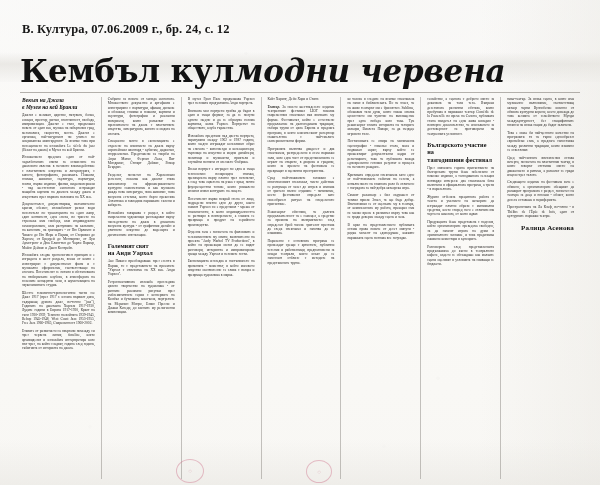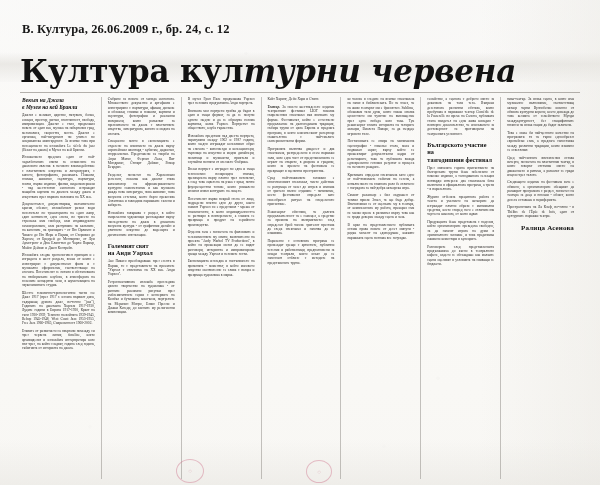--- a/index.html
+++ b/index.html
@@ -197,24 +197,24 @@
 </head>
 <body>
 
 <div id="scan">
 
   <div id="paper-texture"></div>
   <div id="scan-shade-top"></div>
   <div id="scan-shade-right"></div>
   <div id="scan-shade-bottom"></div>
 
-  <div id="masthead">В. Култура, 26.06.2009 г., бр. 24, с. 12</div>
+  <div id="masthead">В. Култура, 07.06.2009 г., бр. 24, с. 12</div>
 
   <div id="headline-wrap">
-    <div id="headline"><span>Култура </span><span>кул</span><span class="ital">турни </span><span class="ital">червена</span></div>
+    <div id="headline"><span>Кембъл </span><span>кул</span><span class="ital">модни </span><span class="ital">червена</span></div>
   </div>
   <div id="rule-under-headline"></div>
 
   <div id="columns">
       <div class="col">
         <div class="subhead"><span>Векът на Джаза</span><br><span>в Музея на кей Бранли</span></div>
         <p class="para">Джазът е великан, царство, пътуване, болка, емоция, простор, ритъм, спонтанност, свобода, импровизация. Джазът е стил, продължил повече от един век, музика на забързания град, мегаполиса, скоростта, моста. Джазът е органика, най-сигурният ни учител по американска авангардност. За всичко това при посещението на изложбата Le siècle du jazz (Векът на джаза) в Музея на кей Бранли.</p>
         <p class="para">Изложението предлага един от най-задълбочените опити за осмисляне на джазовото явление в неговото взаимодействие с пластичните изкуства и литературата, с киното, фотографията, рекламата. Плакати, снимки, живопис, скулптура, партитури, плочи, първи издания, филми, видеоматериали - над шестстотин експоната изграждат мащабна картина на диалога между джаза и изкуствата през първата половина на ХХ век.</p>
         <p class="para">Документален, документиращ, възхитително красив, обемен, изложбеният разказ води посетителя по траекторията на един жанр, един континент, една епоха, по трасето на стремежа към свобода, към индивидуално самоизразяване, към разчупване на калъпите, на каноните, на границите - от Ню Орлиънс и Чикаго до Ню Йорк и Париж, от Сторивил до Харлем, от Бродуей до Монпарнас, от Луи Армстронг и Дюк Елингтън до Чарли Паркър, Майлс Дейвис и Джон Колтрейн.</p>
         <p class="para">Изложбата следва хронологичен принцип и е изградена в шест раздела, всеки от които е илюстриран с документален филм и с музикално оформление, съответстващо на епохата. Посетителят се потапя в обстановката на нюйоркските клубове, в атмосферата на големите концертни зали, в шумотевицата на звукозаписните студиа.</p>

